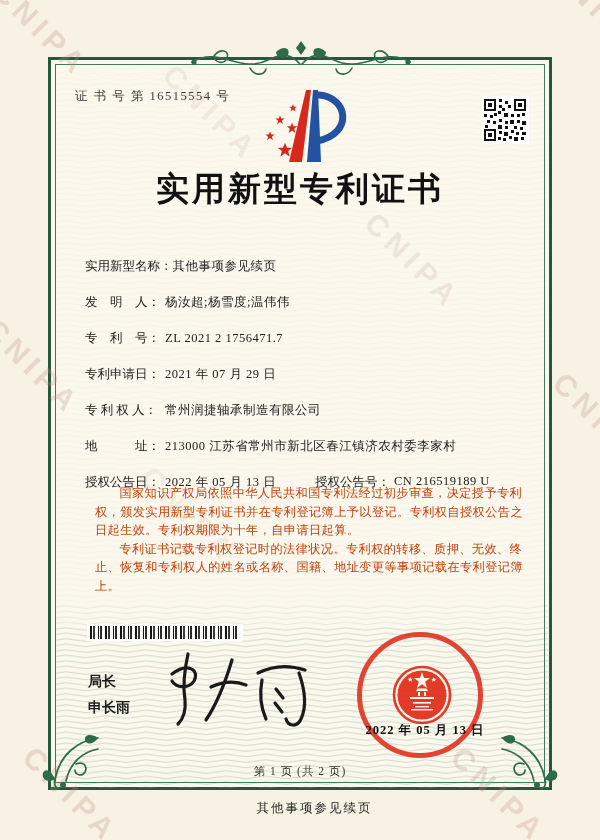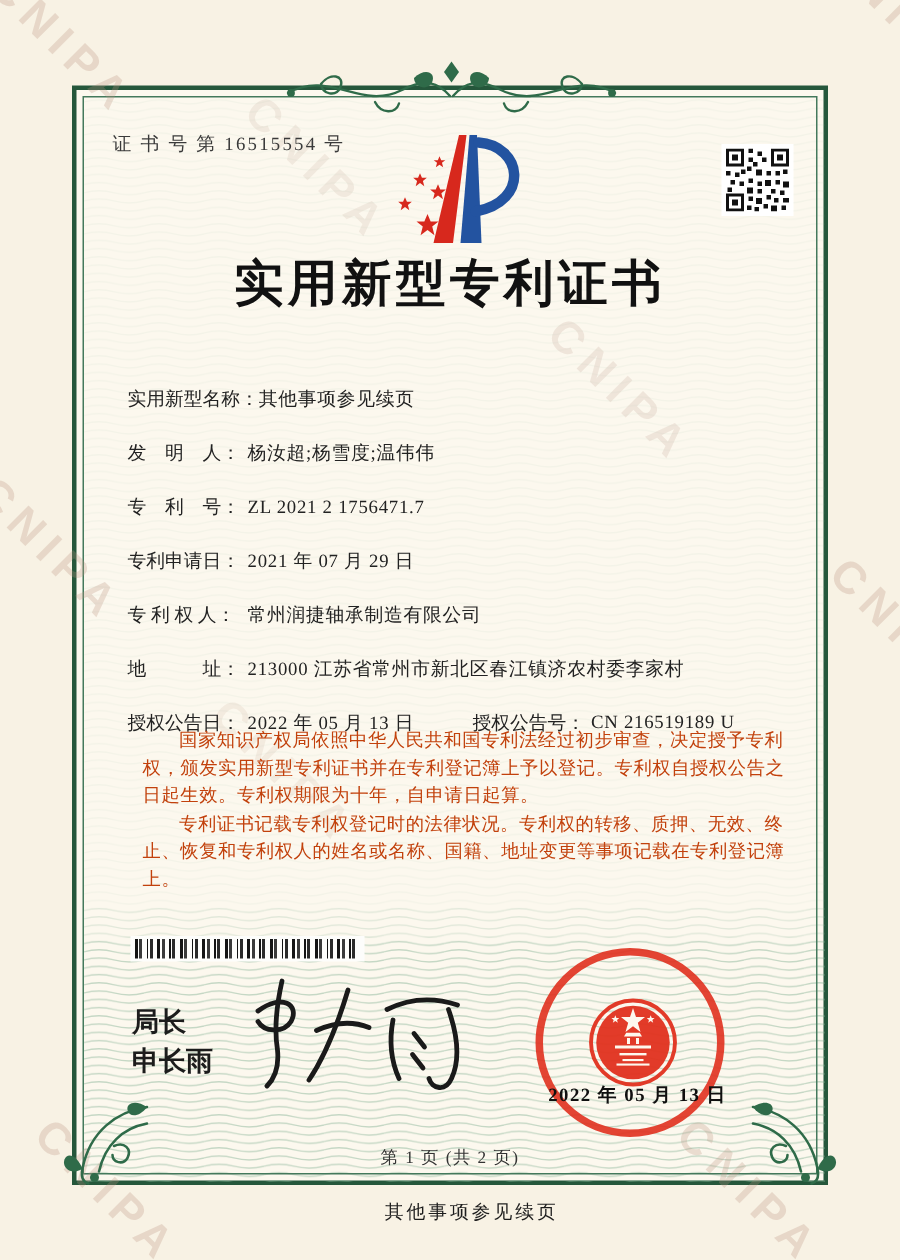--- a/index.html
+++ b/index.html
@@ -42,21 +42,21 @@
   .paras p { text-indent:2em; letter-spacing:0.4px; }
   .barcode {
     position:absolute; left:87px; top:624px; width:156px; height:17px; background:#fdfdfb; padding:2px 3px;
   }
   .barcode-bars {
     width:100%; height:100%;
     background:repeating-linear-gradient(90deg,
       #141414 0 2px, #fdfdfb 2px 3px, #3a3a3a 3px 5px, #fdfdfb 5px 8px,
       #141414 8px 9px, #fdfdfb 9px 10px, #2a2a2a 10px 12px, #fdfdfb 12px 15px);
   }
-  .director { position:absolute; left:88px; top:668px; font-family:"Liberation Sans", sans-serif; font-size:18px; font-weight:bold; color:#1c1c1c; line-height:26px; }
+  .director { position:absolute; left:88px; top:668px; font-family:"Liberation Sans", sans-serif; font-size:14px; font-weight:bold; color:#1c1c1c; line-height:26px; }
   .signature { position:absolute; left:158px; top:640px; }
   
   .seal {
     position:absolute; left:357px; top:632px; width:126px; height:126px; z-index:5;
     border:5px solid rgba(224,48,30,0.9); border-radius:50%;
   }
   .seal-arc { position:absolute; inset:-5px; width:126px; height:126px; }
   .seal-emblem { position:absolute; left:29px; top:25px; }
   .seal-date {
     position:absolute; left:345px; top:722px; width:160px; z-index:6;

